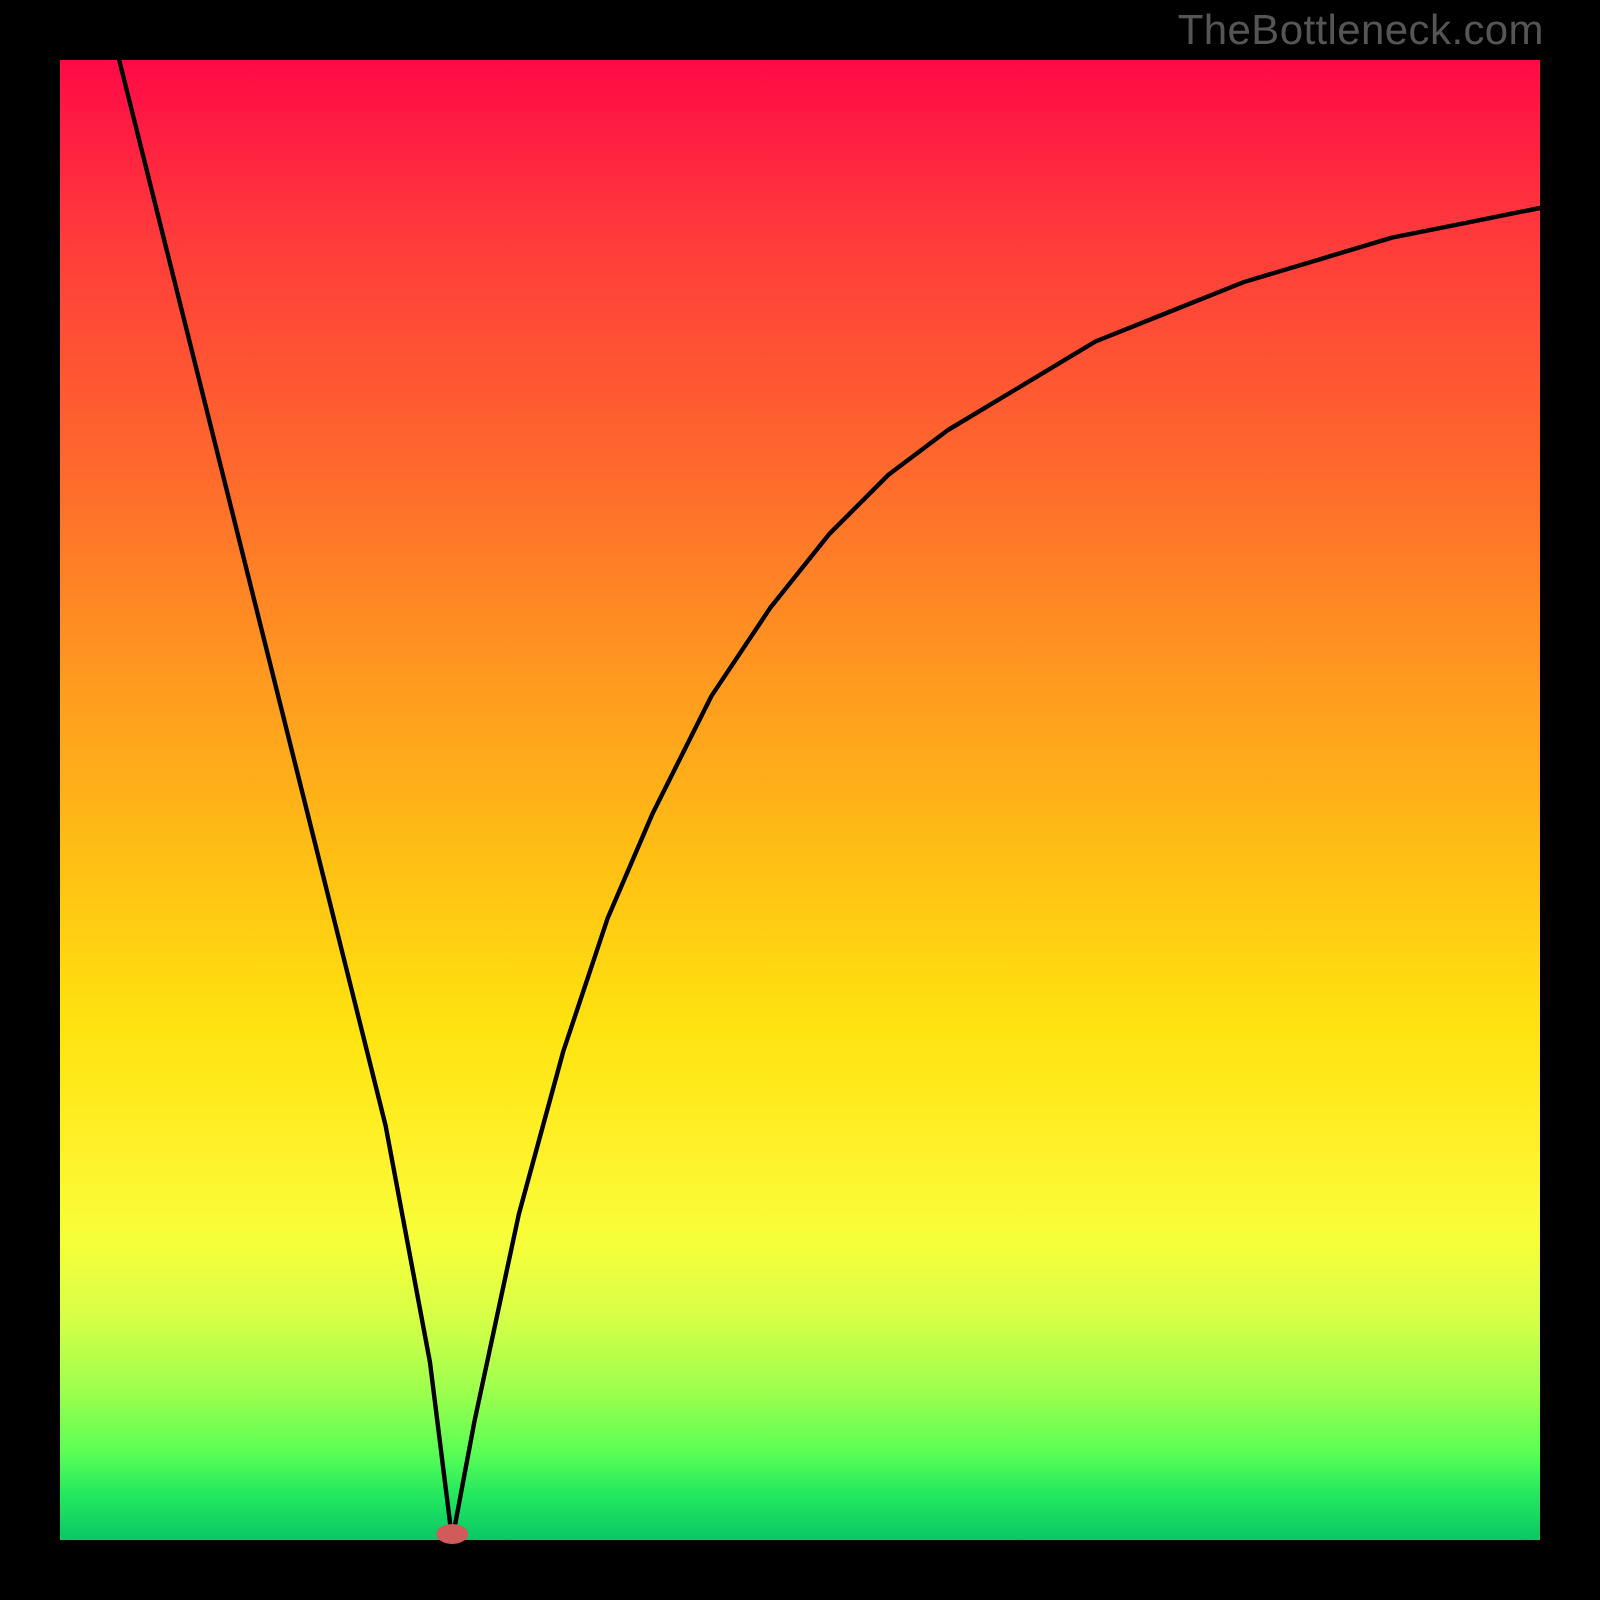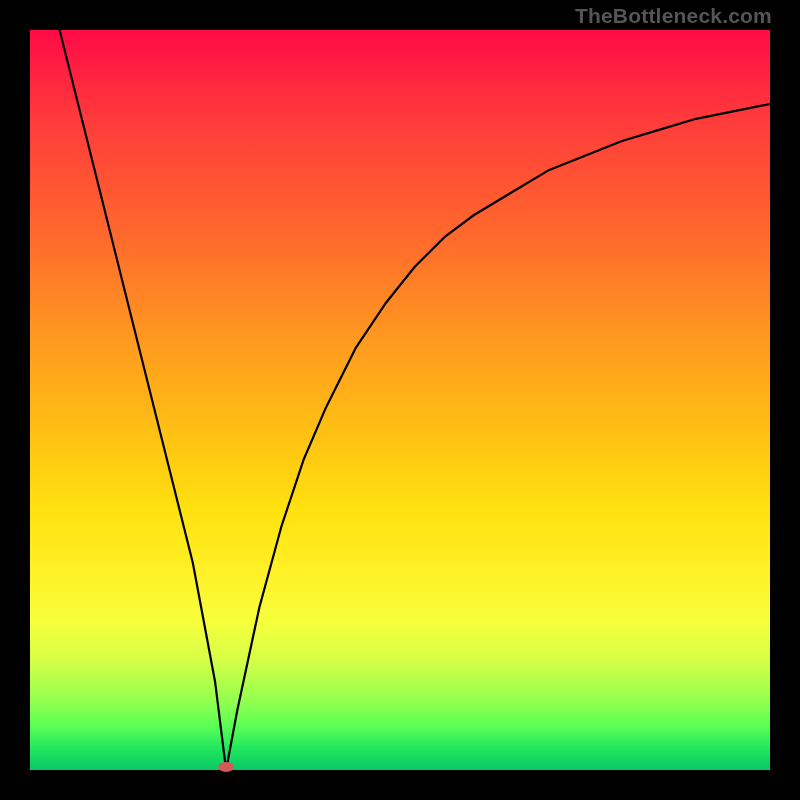--- a/index.html
+++ b/index.html
@@ -40,21 +40,21 @@
       #22e85e 97%,
       #0ac766 100%
     );
   }
   .watermark {
     position: absolute;
     top: 4px;
     right: 28px;
     color: #555;
     font-size: 21px;
-    font-weight: 700;
+    font-weight: 400;
     letter-spacing: 0.2px;
     user-select: none;
   }
   svg.curve {
     position: absolute;
     left: 0;
     top: 0;
     width: 740px;
     height: 740px;
     overflow: visible;

